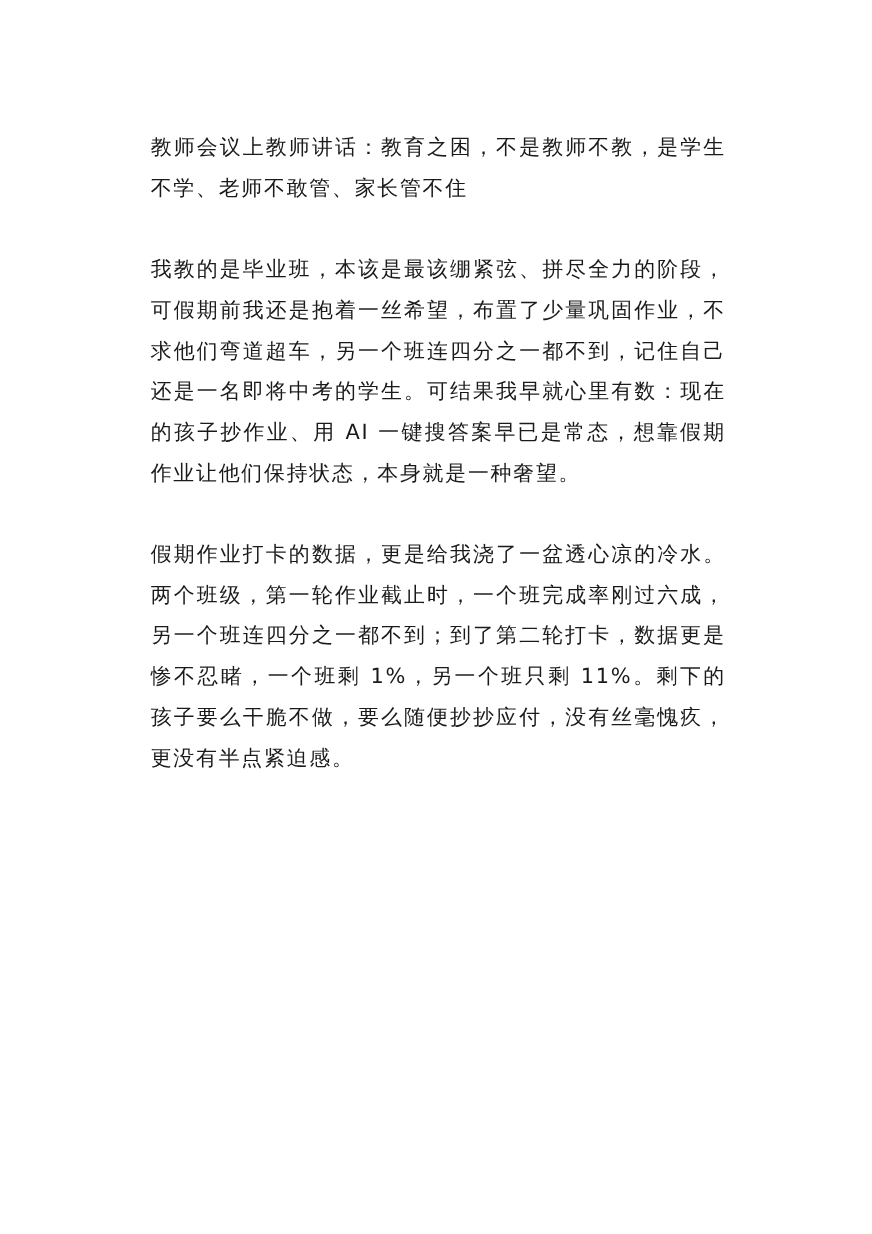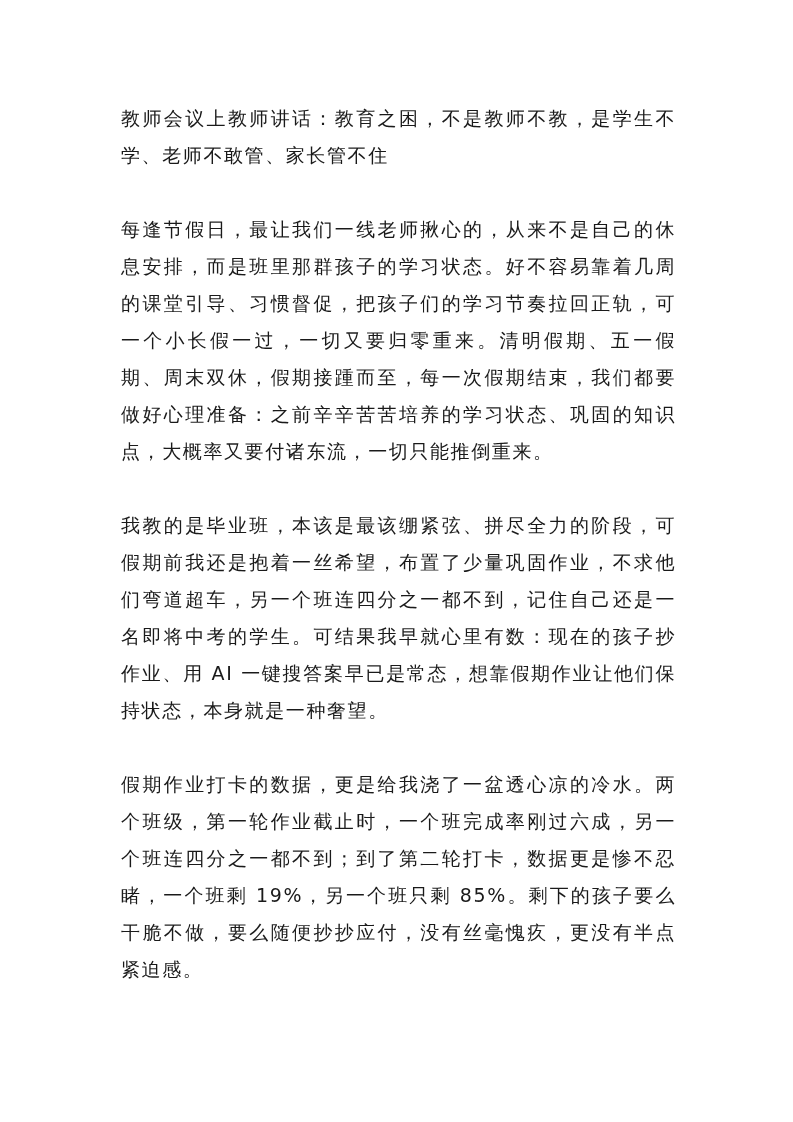--- a/index.html
+++ b/index.html
@@ -15,35 +15,34 @@
       font-family: "DejaVu Sans", "Liberation Sans", sans-serif;
       color: #1a1a1a;
     }
     .page {
       position: absolute;
       left: 121px;
       top: 100px;
       width: 555px;
     }
     .para {
-      margin: 0;
+      margin: 16px;
       font-size: 19px;
       line-height: 37px;
       letter-spacing: 1.6px;
       text-align: justify;
       word-break: break-all;
     }
     .title {
       margin-bottom: 37px;
     }
     .body-para {
       margin-bottom: 37px;
     }
   </style>
 </head>
 <body>
 
 <div class="page">
   <p class="para title">教师会议上教师讲话：教育之困，不是教师不教，是学生不学、老师不敢管、家长管不住</p>
-  <p class="para body-para">每逢节假日，最让我们一线老师揪心的，从来不是自己的休息安排，而是班里那群孩子的学习状态。好不容易靠着几周的课堂引导、习惯督促，把孩子们的学习节奏拉回正轨，可一个小长假一过，一切又要归零重来。清明假期、五一假期、周末双休，假期接踵而至，每一次假期结束，我们都要做好心理准备：之前辛辛苦苦培养的学习状态、巩固的知识点，大概率又要付诸东流，一切只能推倒重来。</p>
   <p class="para body-para">我教的是毕业班，本该是最该绷紧弦、拼尽全力的阶段，可假期前我还是抱着一丝希望，布置了少量巩固作业，不求他们弯道超车，另一个班连四分之一都不到，记住自己还是一名即将中考的学生。可结果我早就心里有数：现在的孩子抄作业、用 AI 一键搜答案早已是常态，想靠假期作业让他们保持状态，本身就是一种奢望。</p>
-  <p class="para body-para">假期作业打卡的数据，更是给我浇了一盆透心凉的冷水。两个班级，第一轮作业截止时，一个班完成率刚过六成，另一个班连四分之一都不到；到了第二轮打卡，数据更是惨不忍睹，一个班剩 19%，另一个班只剩 85%。剩下的孩子要么干脆不做，要么随便抄抄应付，没有丝毫愧疚，更没有半点紧迫感。</p>
+  <p class="para body-para">假期作业打卡的数据，更是给我浇了一盆透心凉的冷水。两个班级，第一轮作业截止时，一个班完成率刚过六成，另一个班连四分之一都不到；到了第二轮打卡，数据更是惨不忍睹，一个班剩 1%，另一个班只剩 11%。剩下的孩子要么干脆不做，要么随便抄抄应付，没有丝毫愧疚，更没有半点紧迫感。</p>
 </div>
 
 </body></html>

